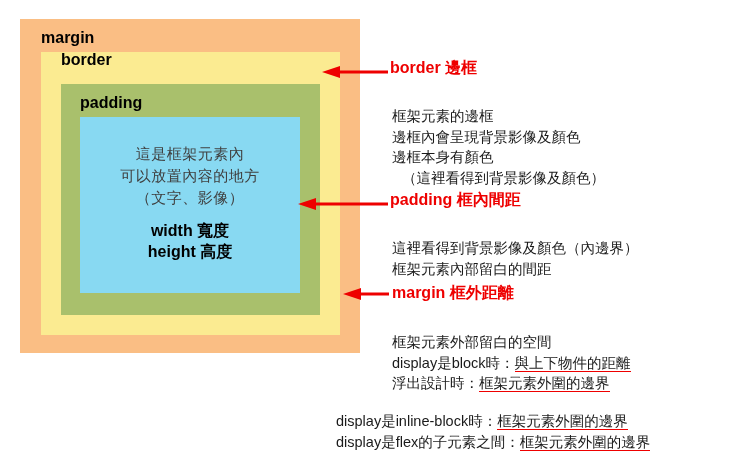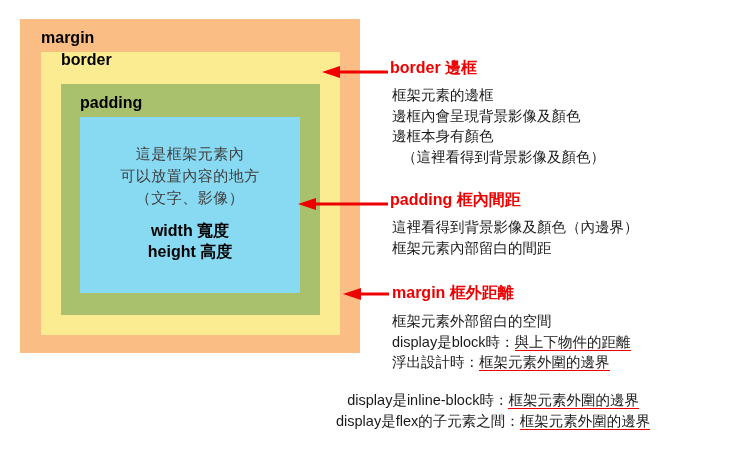--- a/index.html
+++ b/index.html
@@ -102,36 +102,37 @@
     font-size: 16px;
     line-height: 1;
     white-space: nowrap;
   }
   .annot-body {
     position: absolute;
     color: #1a1a1a;
     font-size: 14.5px;
     line-height: 1.42;
     white-space: nowrap;
+    margin-top: 21px;
   }
   .annot-body div { white-space: nowrap; }
   .u {
     border-bottom: 1.5px solid #ee0000;
     padding-bottom: 0px;
   }
 
   #border-heading  { left: 390px; top: 60px; }
   #border-body     { left: 392px; top: 85px; }
 
   #padding-heading { left: 390px; top: 192px; }
   #padding-body    { left: 392px; top: 217px; }
 
   #margin-heading  { left: 392px; top: 285px; }
   #margin-body     { left: 392px; top: 311px; }
-  #margin-body2    { left: 336px; top: 390px; text-align: center; }
+  #margin-body2    { left: 336px; top: 390px; }
 </style>
 </head>
 <body>
 
 <div id="box-model-diagram">
 
   <div id="margin-box" class="box-layer">
     <span id="margin-label" class="layer-label">margin</span>
 
     <div id="border-box" class="box-layer">

